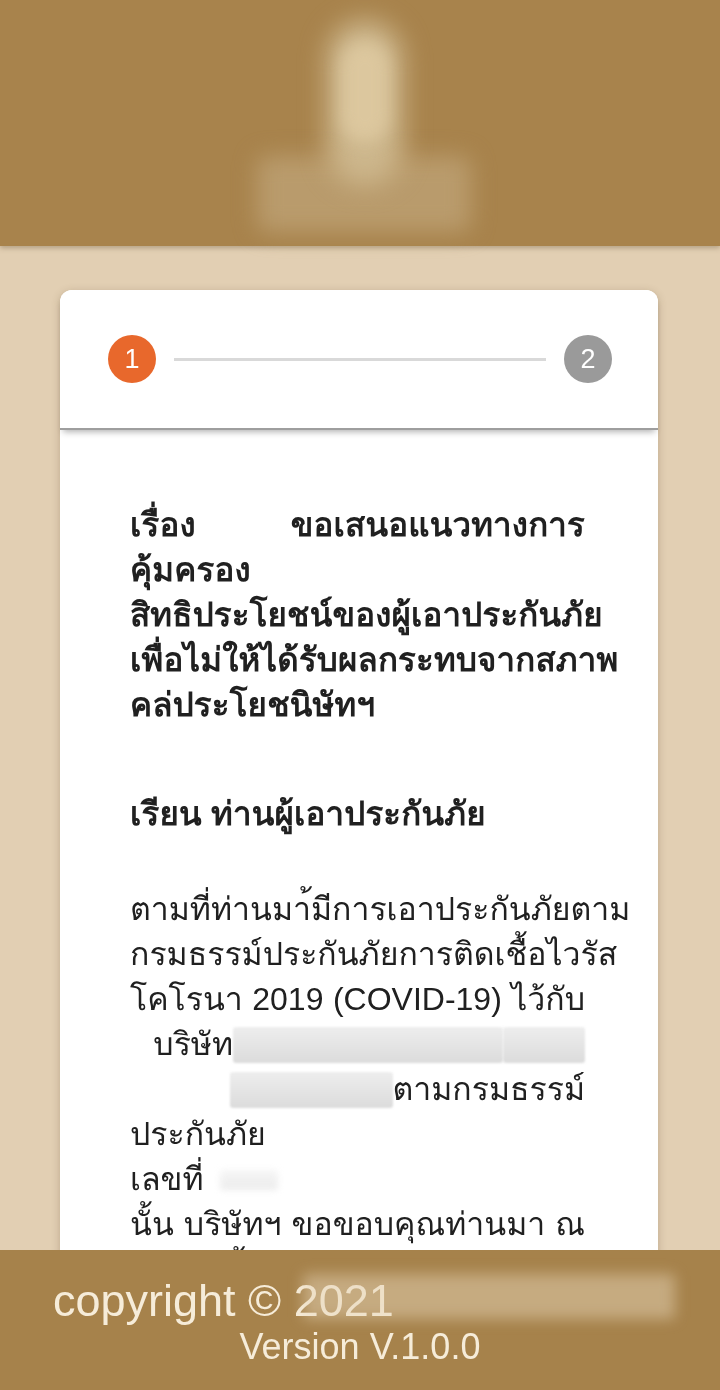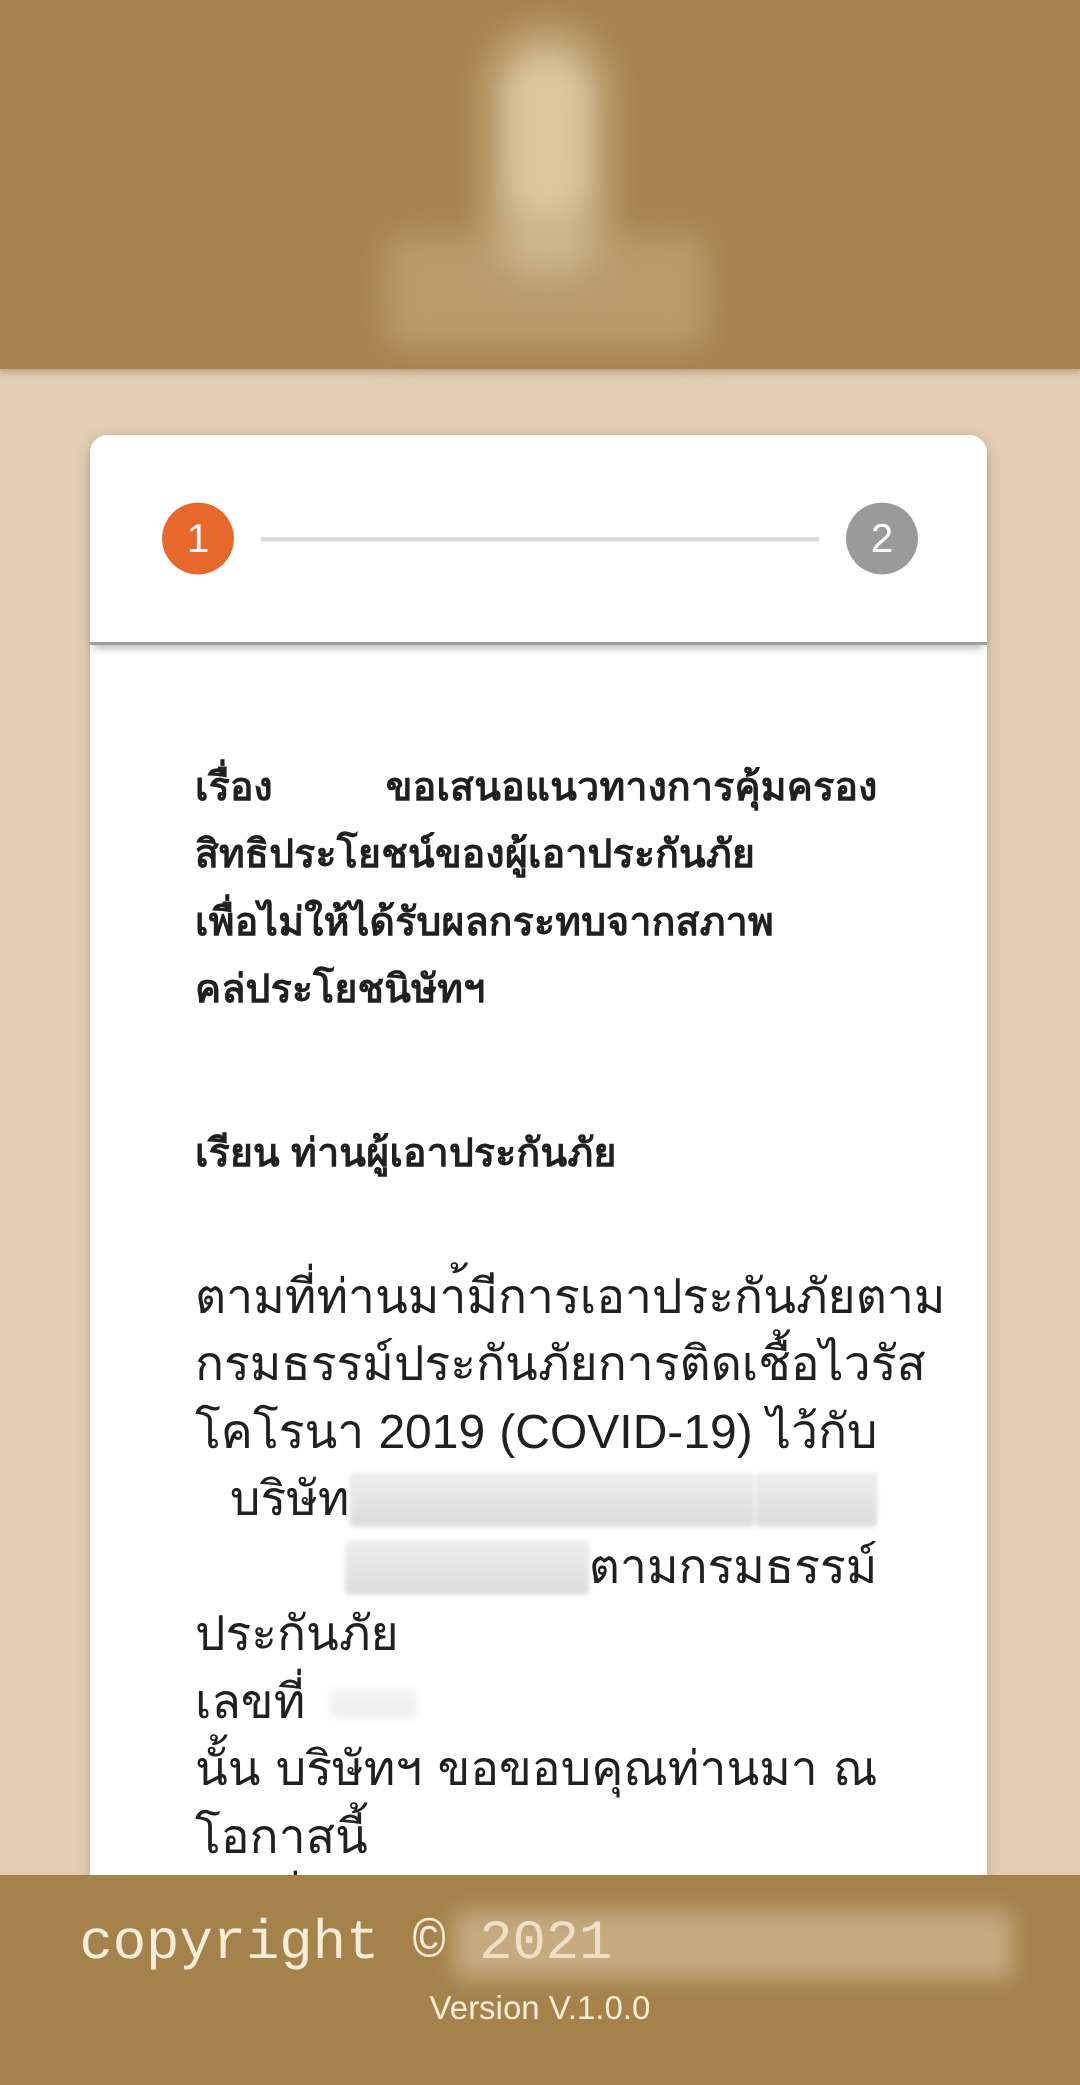--- a/index.html
+++ b/index.html
@@ -53,21 +53,21 @@
     width:48px; height:48px; border-radius:50%; flex:0 0 auto;
     display:flex; align-items:center; justify-content:center;
     color:#ffffff; font-size:27px; line-height:1;
   }
   .step-circle.active   { background:#e8682c; }
   .step-circle.inactive { background:#9a9a9a; }
   .step-connector { flex:1 1 auto; height:3px; background:#d9d9d9; margin:0 18px; }
 
   
   .letter-content { padding:72px 73px 0 70px; overflow:hidden; }
-  .subject-block, .salutation { font-weight:bold; font-size:26px; line-height:45px; letter-spacing:0.2px; }
+  .subject-block, .salutation { font-weight:bold; font-size:33px; line-height:45px; letter-spacing:0.2px; }
   .salutation { margin-top:64px; }
   .body-block { margin-top:51px; font-size:32px; line-height:45px; }
   .t-line { white-space:nowrap; }
   .stretch { text-align:justify; text-align-last:justify; white-space:normal; }
   .flex-line { display:flex; align-items:center; justify-content:flex-end; height:45px; }
   .flex-line.start { justify-content:flex-start; }
 
   .redact {
     background:linear-gradient(180deg,#eeeeee 0%,#dcdcdc 100%);
     border-radius:3px; filter:blur(1.3px); flex:0 0 auto;
@@ -75,26 +75,26 @@
   .redact-company-1 { width:270px; height:36px; }
   .redact-company-2 { width:82px;  height:36px; }
   .redact-company-3 { width:163px; height:36px; }
   .redact-policy-no { width:58px; height:20px; opacity:0.55; filter:blur(3px); margin-left:16px; }
 
   
   .app-footer {
     position:absolute; left:0; bottom:0; width:720px; height:140px;
     background:#a6824b; z-index:4; color:#f6ecd9;
   }
-  .copyright-text { position:absolute; left:53px; top:25px; font-size:37px;font-family:Liberation Mono, monospace; }
+  .copyright-text { position:absolute; left:53px; top:25px; font-size:45px; }
   .footer-redact {
     position:absolute; left:303px; top:24px; width:372px; height:45px;
     background:rgba(230,212,181,0.5); filter:blur(7px); border-radius:4px;
   }
-  .version-text { position:absolute; left:0; right:0; top:76px; text-align:center; font-size:22px; }
+  .version-text { position:absolute; left:0; right:0; top:76px; text-align:center; font-size:36px; }
 </style>
 </head>
 <body>
 
 <div class="app-header">
   <div class="logo-blur">
     <div class="logo-base"></div>
     <div class="logo-column"></div>
     <div class="logo-core"></div>
   </div>

